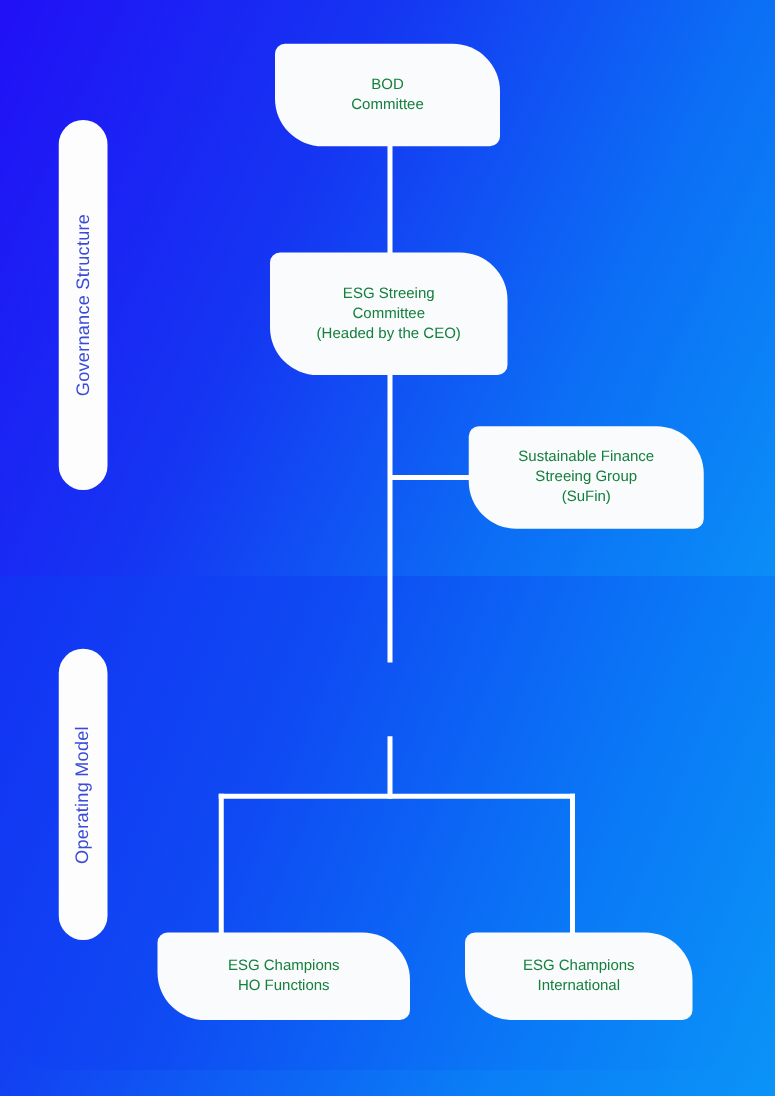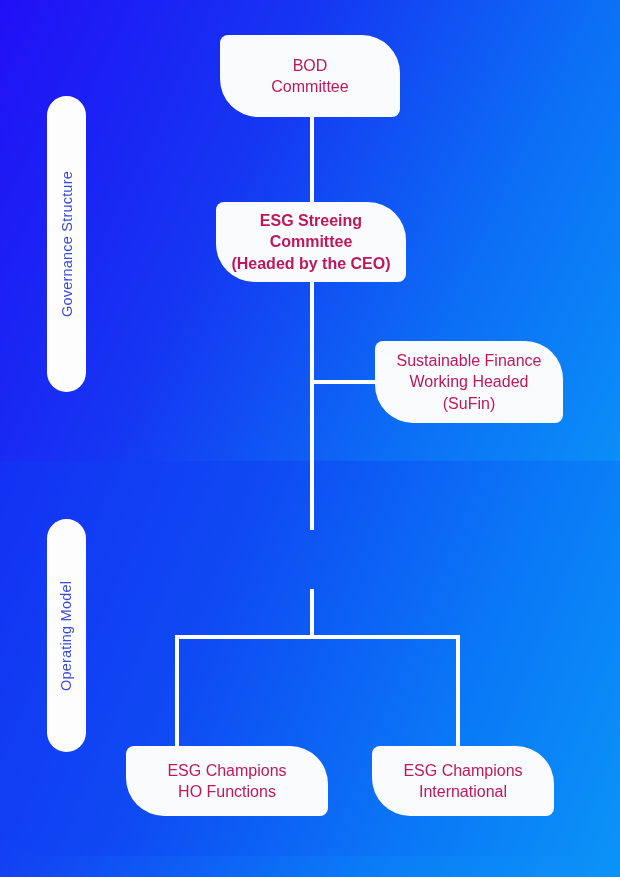--- a/index.html
+++ b/index.html
@@ -54,36 +54,36 @@
     font-size: 14.5px;
     letter-spacing: 0.2px;
   }
   #pill-governance { left: 47px; top: 96px; width: 39px; height: 296px; }
   #pill-operating  { left: 47px; top: 519px; width: 39px; height: 233px; }
 
   
   .node {
     position: absolute;
     background: #fafbfc;
-    color: #be185d;
-    font-size: 16px;
+    color: #15803d;
+    font-size: 12px;
     line-height: 1.32;
     text-align: center;
     display: flex;
     align-items: center;
     justify-content: center;
     padding: 8px 10px;
     
     border-radius: 8px 38px 8px 38px;
     z-index: 5;
   }
   .node span { display: block; }
 
   #node-bod       { left: 220px; top: 35px;  width: 180px; height: 82px; }
-  #node-steering  { left: 216px; top: 202px; width: 190px; height: 80px; font-weight: bold; }
+  #node-steering  { left: 216px; top: 202px; width: 190px; height: 98px; }
   #node-sufin     { left: 375px; top: 341px; width: 188px; height: 82px; align-items: center; }
   #node-office    { left: 220px; top: 521px; width: 180px; height: 72px; }
   #node-ho        { left: 126px; top: 746px; width: 202px; height: 70px; }
   #node-intl      { left: 372px; top: 746px; width: 182px; height: 70px; }
 
   
   .conn {
     position: absolute;
     background: #ffffff;
     z-index: 2;
@@ -139,21 +139,21 @@
     <div>
       <span>ESG Streeing</span>
       <span>Committee</span>
       <span>(Headed by the CEO)</span>
     </div>
   </div>
 
   <div class="node" id="node-sufin">
     <div>
       <span>Sustainable Finance</span>
-      <span>Working Headed</span>
+      <span>Streeing Group</span>
       <span>(SuFin)</span>
     </div>
   </div>
 
 
   <div class="node" id="node-ho">
     <div>
       <span>ESG Champions</span>
       <span>HO Functions</span>
     </div>

